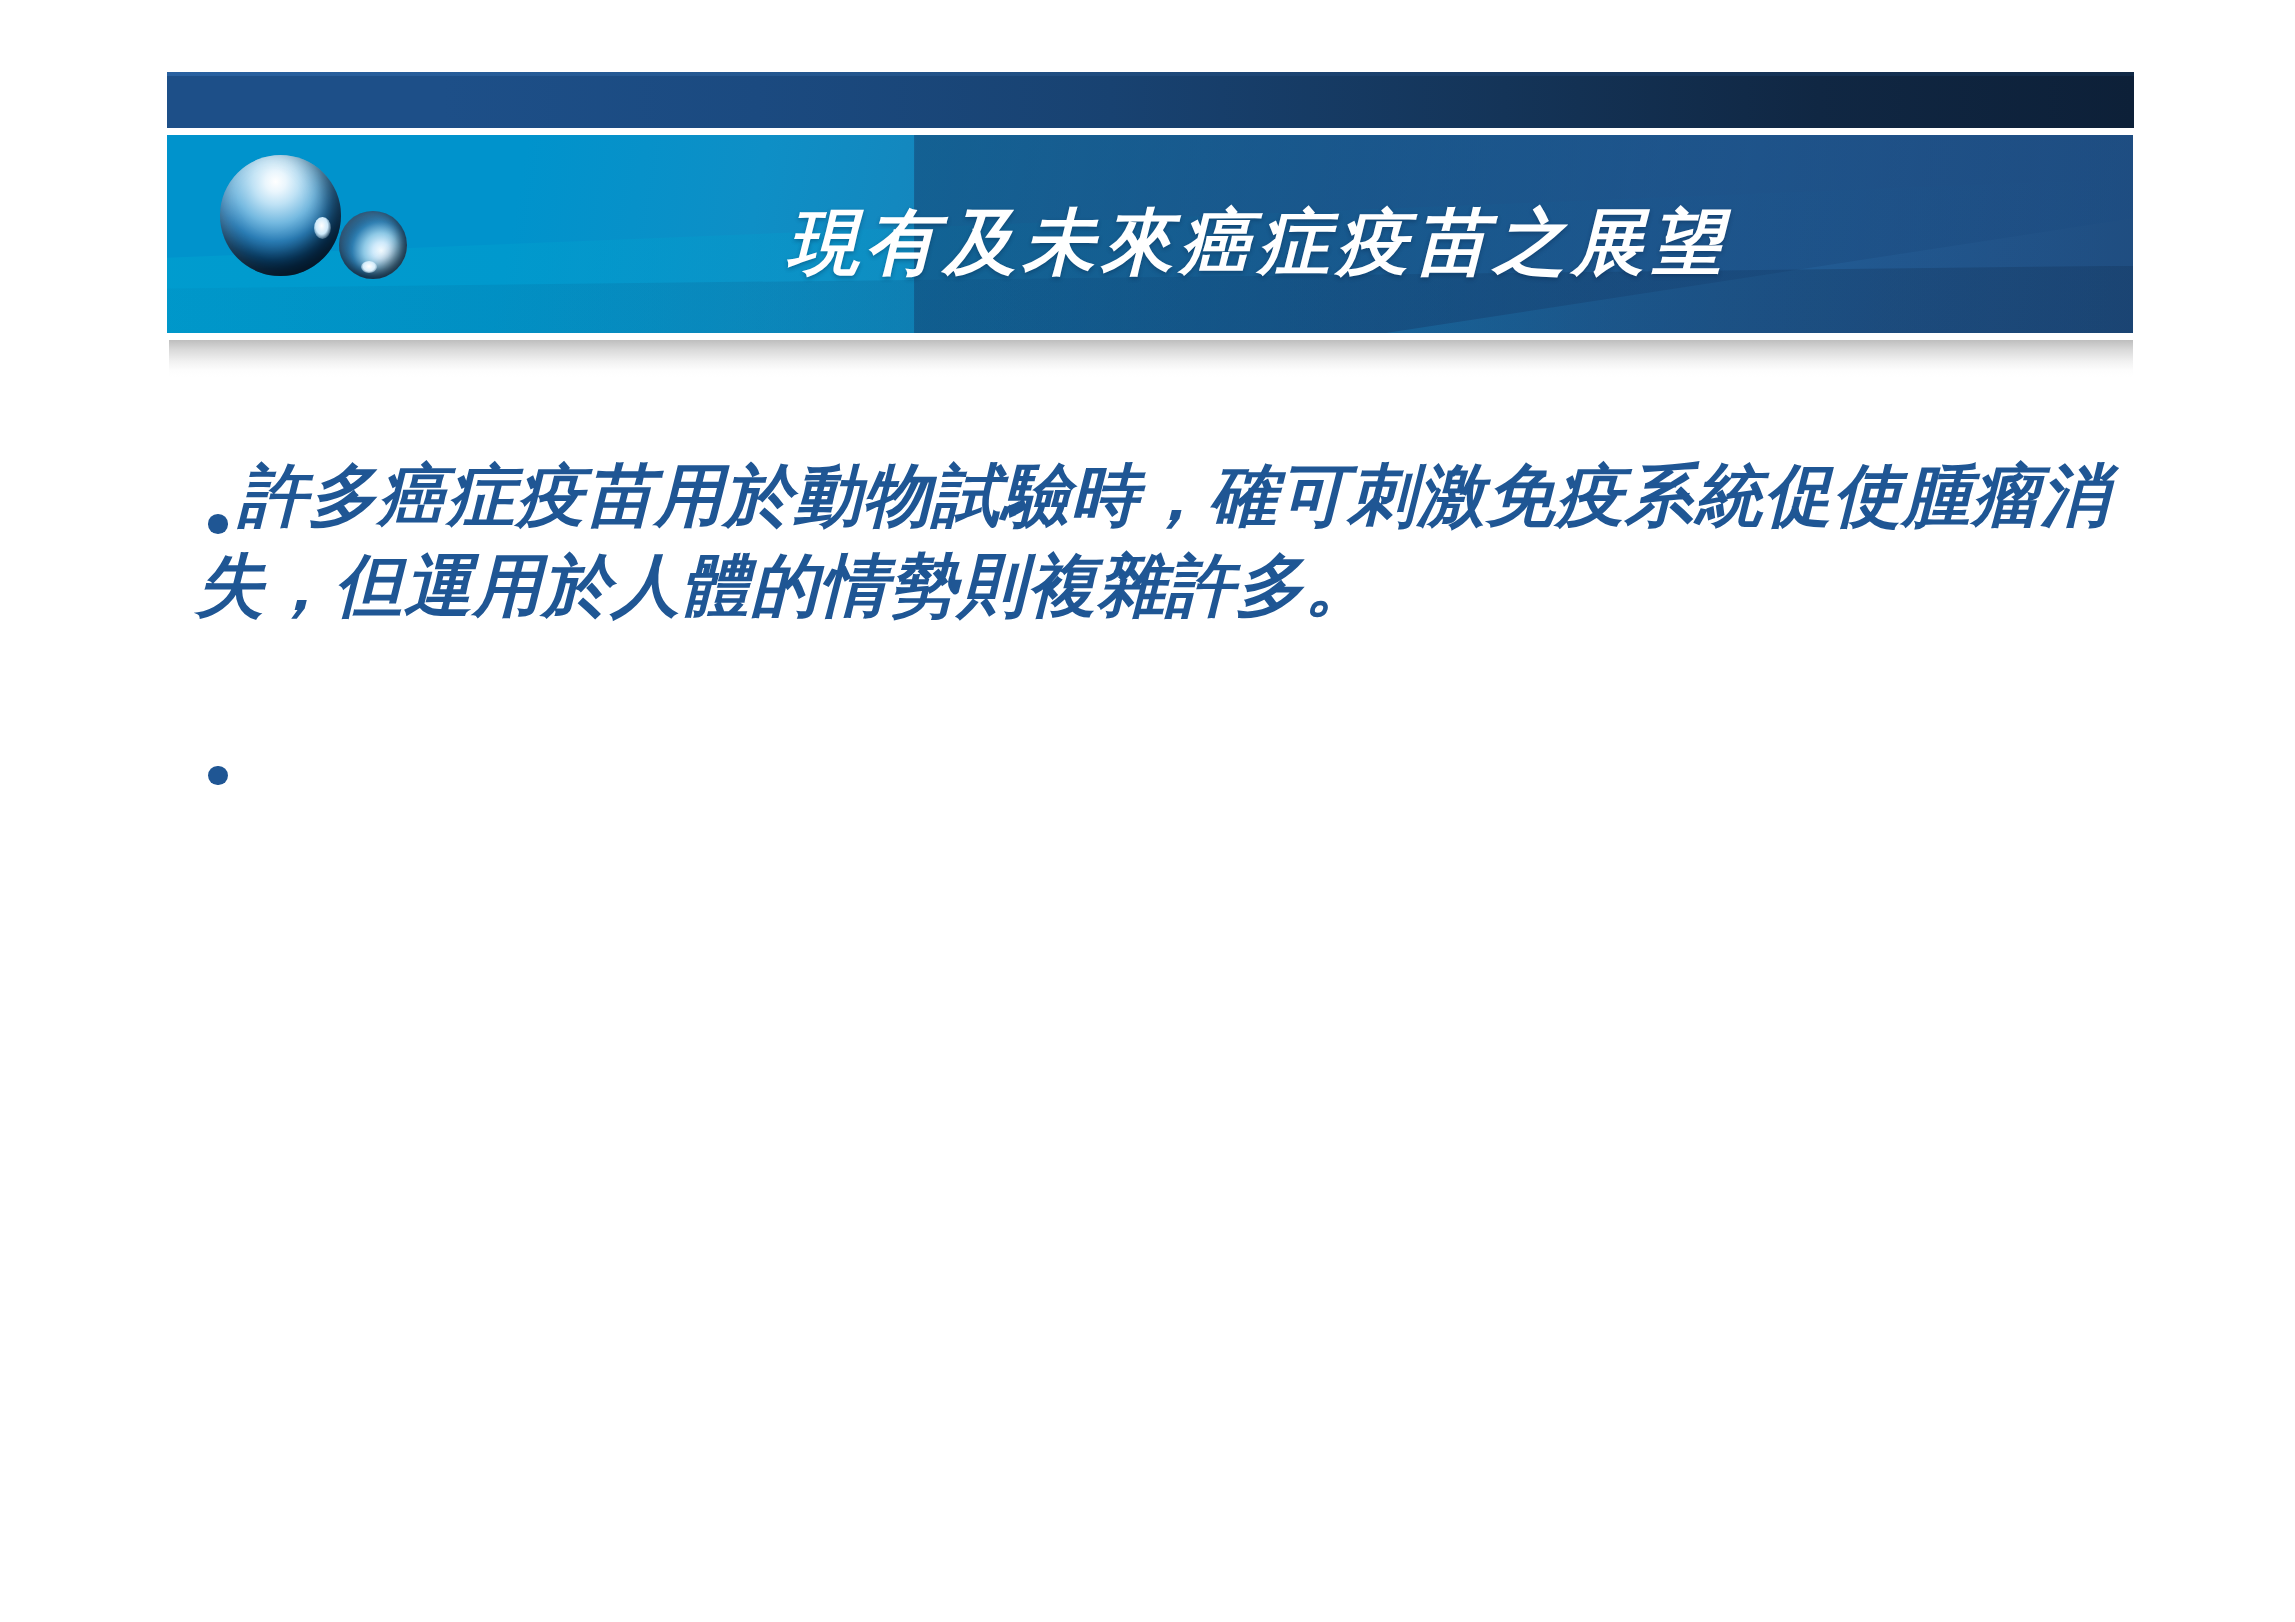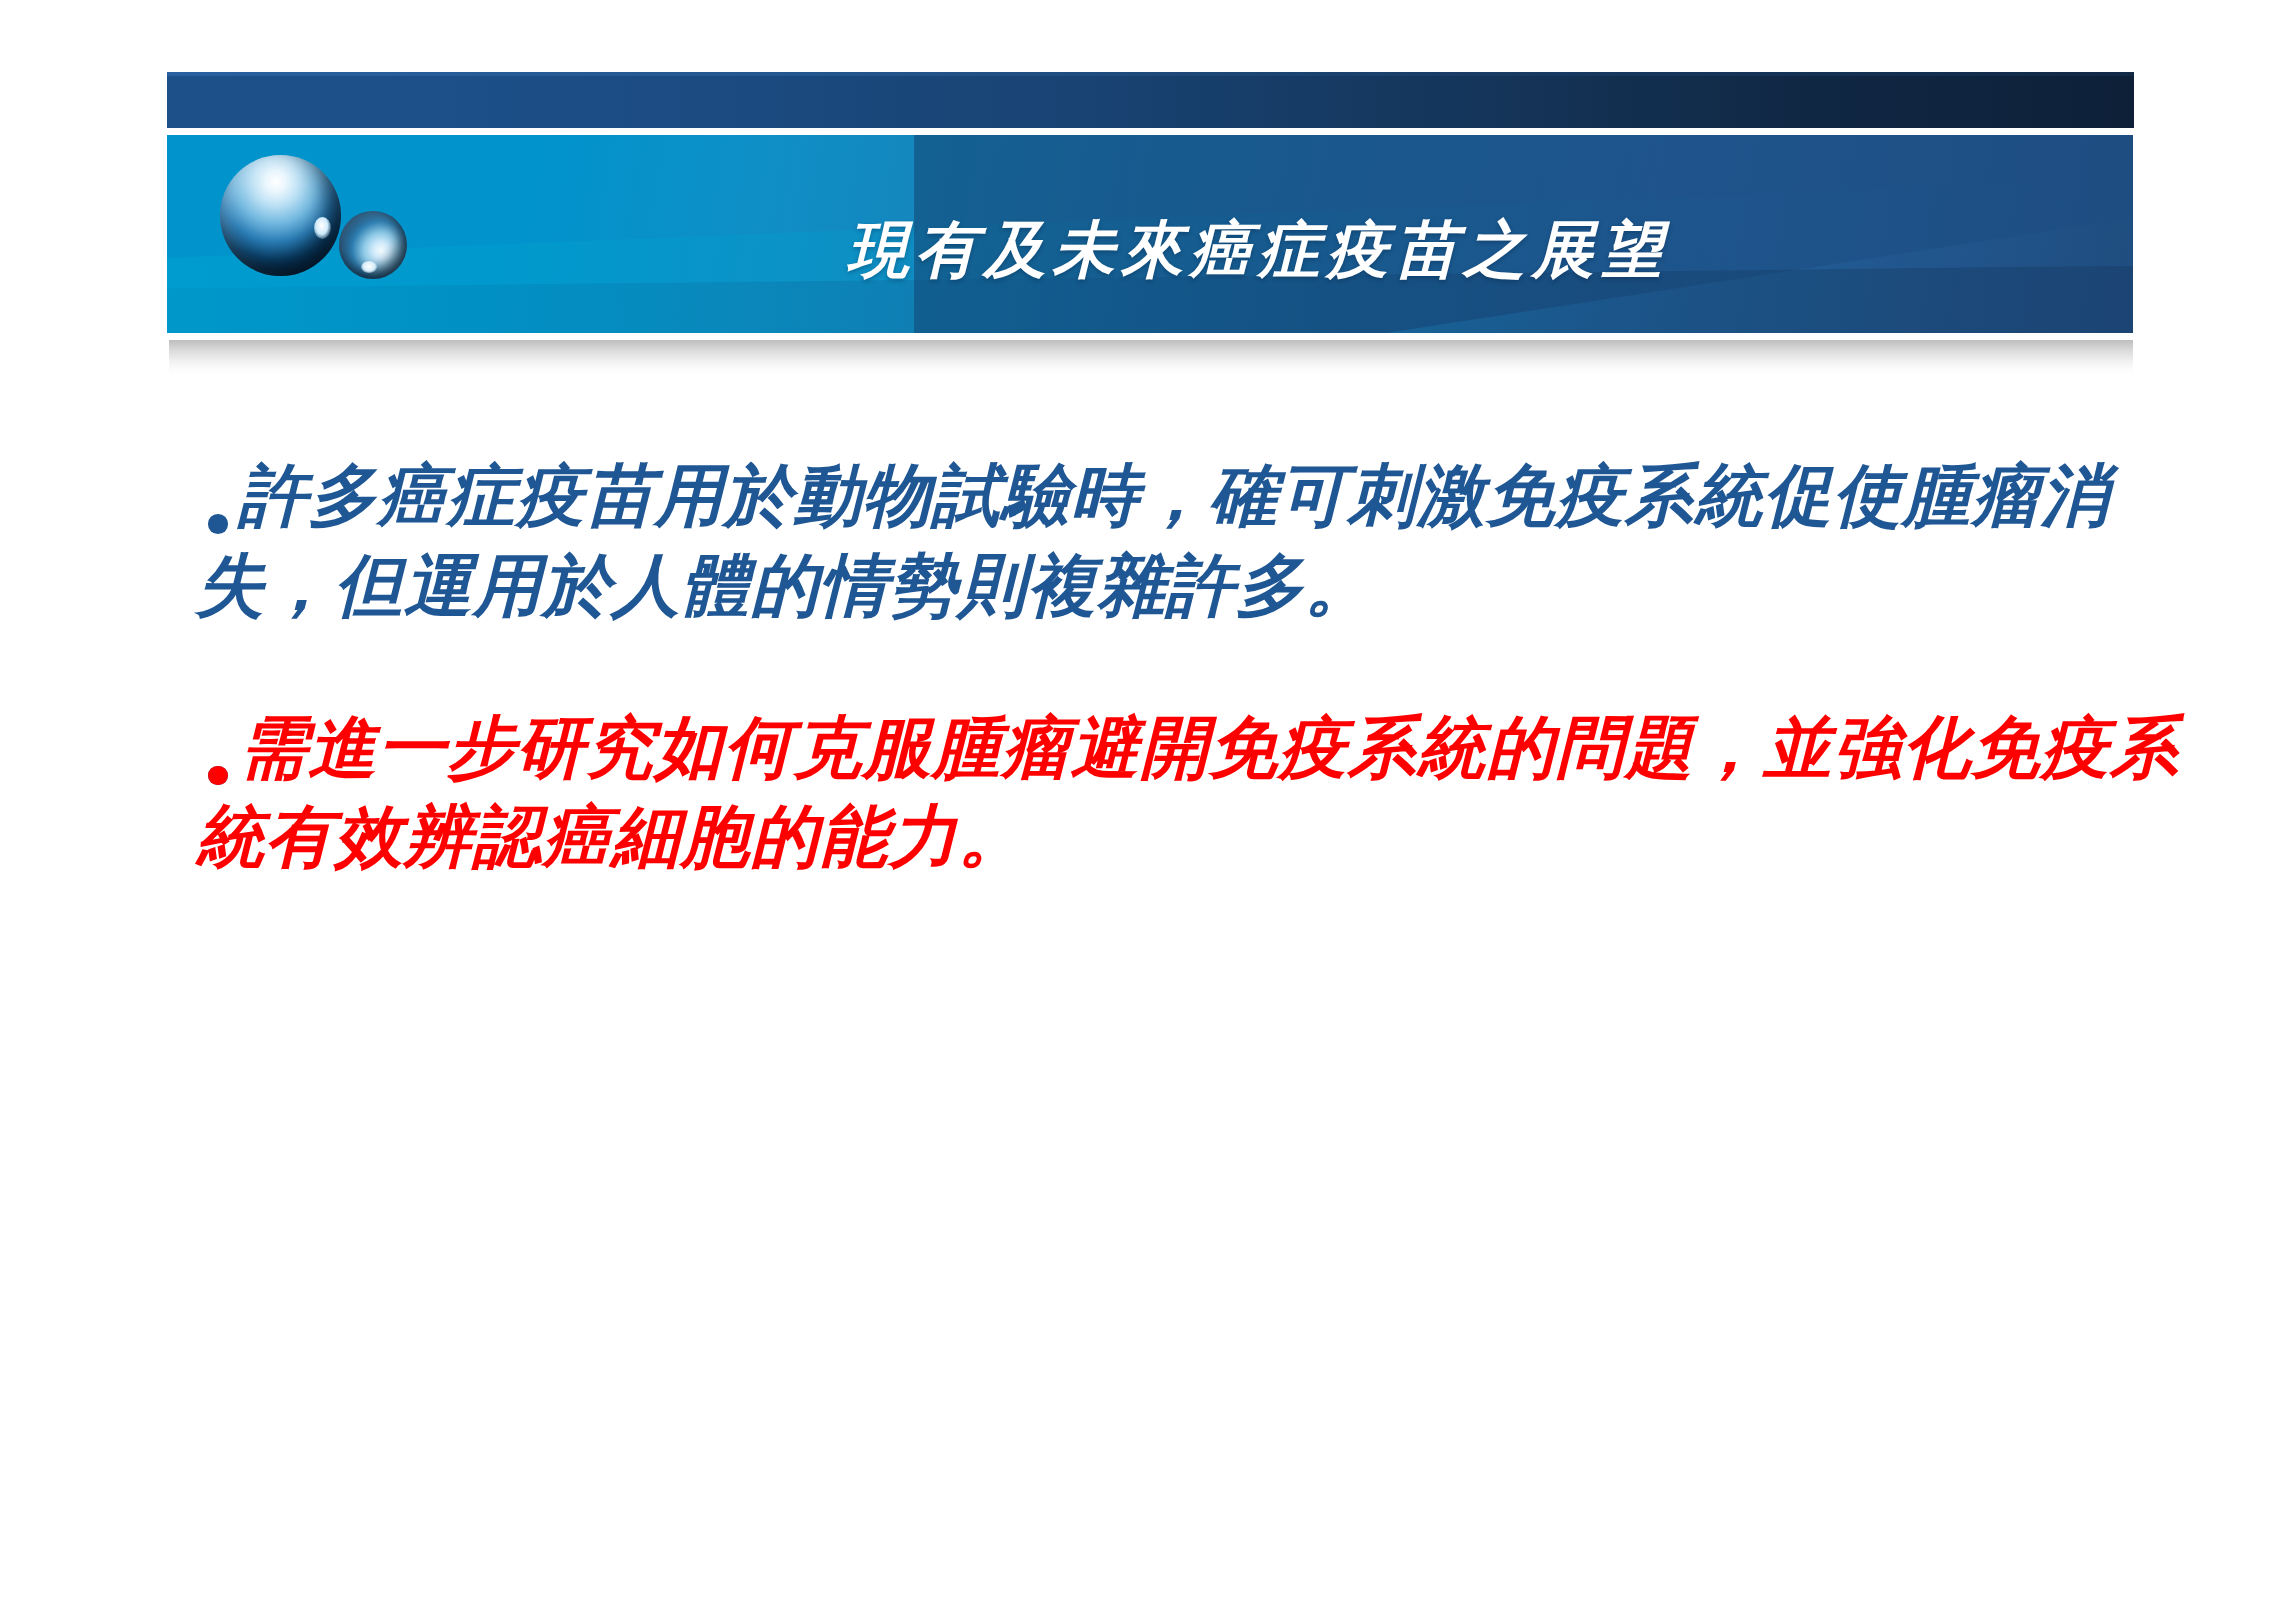--- a/index.html
+++ b/index.html
@@ -161,31 +161,31 @@
     height: 11.8px;
     border-radius: 50%;
     background: radial-gradient(ellipse at 50% 45%, #ffffff 0%, #d8eefb 50%, rgba(200,230,248,0) 85%);
     filter: blur(0.7px);
   }
 
   
   .slide-title {
     position: absolute;
     left: 334px;
-    top: 16px;
+    top: 8px;
     right: 118px;
     height: 100%;
     display: flex;
     align-items: center;
     justify-content: center;
     color: #ffffff;
     font-family: "DejaVu Serif", "Liberation Serif", serif;
     font-weight: 700;
     font-style: italic;
-    font-size: 62px;
+    font-size: 72px;
     letter-spacing: 6.5px;
     white-space: nowrap;
     line-height: 1;
     text-shadow: 0 2px 4.6px rgba(0,25,55,.32);
   }
 
   
   .banner-reflection {
     position: absolute;
     left: 169px;
@@ -266,20 +266,16 @@
 
     <div class="bullet">
       <span class="bullet-dot"></span>
       <span class="bullet-text">許多癌症疫苗用於動物試驗時，確可刺激免疫系統促使腫瘤消失，但運用於人體的情勢則複雜許多。</span>
     </div>
 
     <div class="bullet">
       <span class="bullet-dot"></span>
     </div>
 
-    <div class="bullet red">
-      <span class="bullet-dot"></span>
-      <span class="bullet-text">需進一步研究如何克服腫瘤避開免疫系統的問題，並強化免疫系統有效辨認癌細胞的能力。</span>
-    </div>
 
   </div>
 </div>
 
 
 </body></html>

